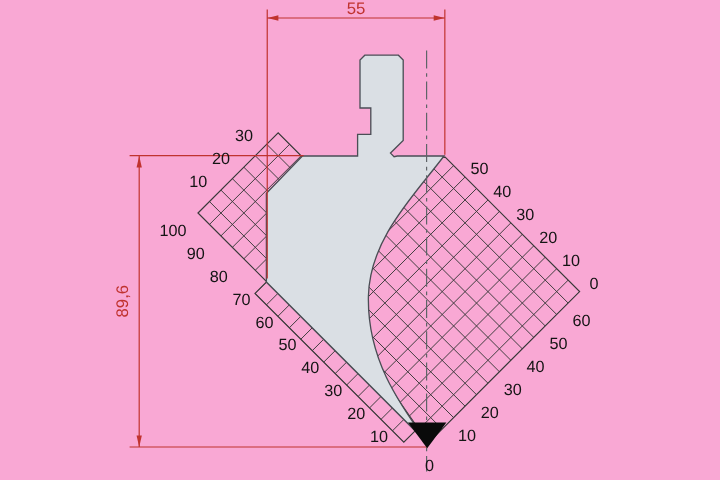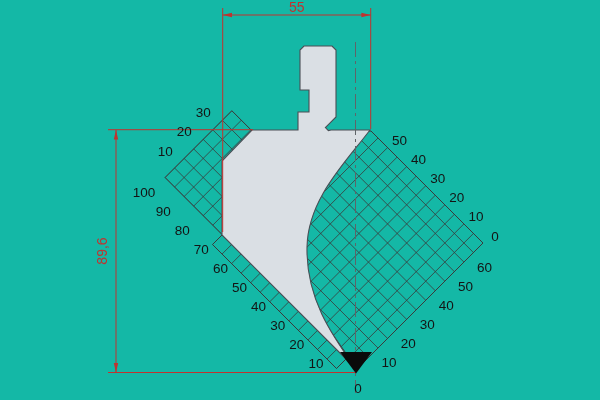--- a/index.html
+++ b/index.html
@@ -1,16 +1,16 @@
 <!DOCTYPE html>
 <html><head>
 <meta charset="utf-8">
 <style>
   html,body{margin:0;padding:0;background:#ffffff;}
-  .stage{position:relative;width:600px;height:400px;background:#14b8a6;overflow:hidden;}
+  .stage{position:relative;width:600px;height:400px;background:#f9a8d4;overflow:hidden;}
   svg{display:block;}
   text{font-family:"Liberation Sans","DejaVu Sans",sans-serif;}
   .scale-num{font-size:13.5px;fill:#141414;}
   .dim-txt{font-size:14px;fill:#c0332f;}
 </style>
 </head>
 <body>
 
 <div class="stage">
 <svg width="600" height="400" viewBox="0 0 600 400">

